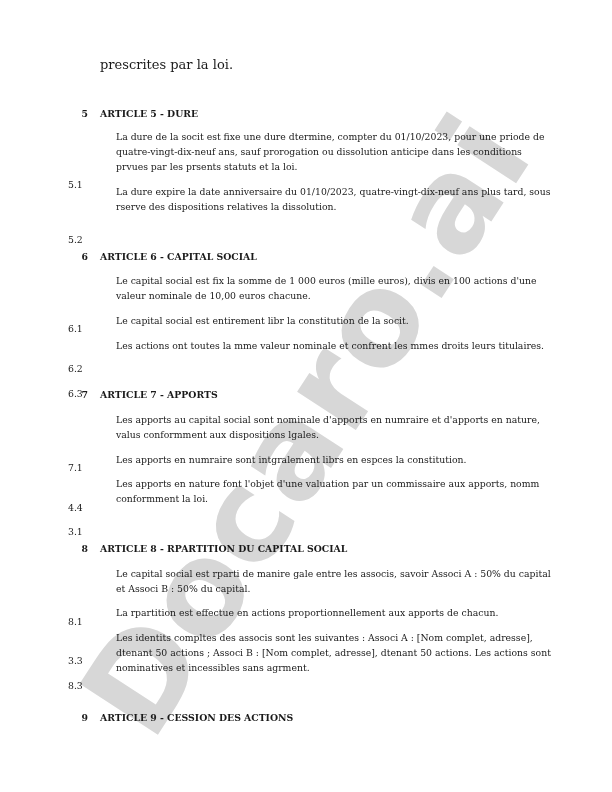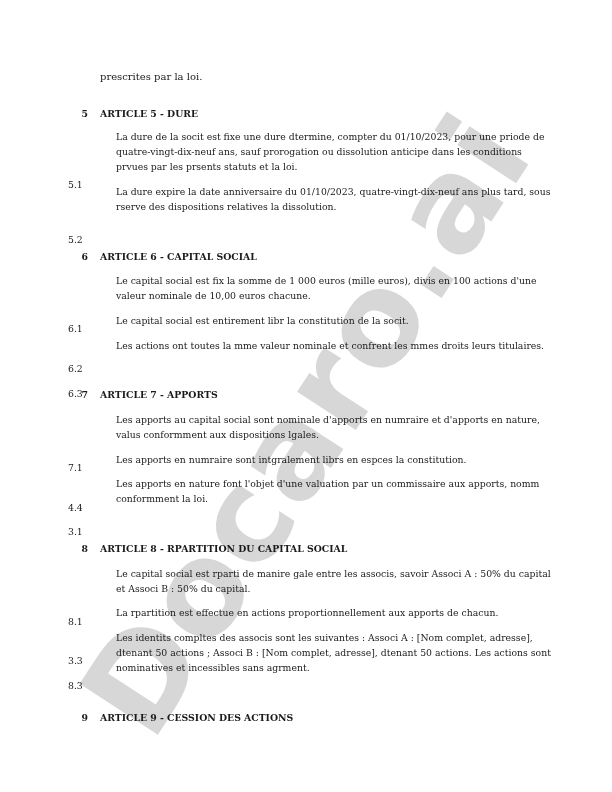--- a/index.html
+++ b/index.html
@@ -38,23 +38,22 @@
     .content {
       position: absolute;
       left: 0; top: 0;
       width: 612px;
       z-index: 1;
     }
     .line-block {
       position: absolute;
       left: 100px;
       width: 440px;
-      font-size: 10px;
+      font-size: 13px;
       line-height: 15px;
-      margin-top: 12px;
     }
     .heading {
       position: absolute;
       left: 0;
       width: 612px;
       font-size: 9.3px;
       font-weight: bold;
       line-height: 15px;
     }
     .heading .num {

